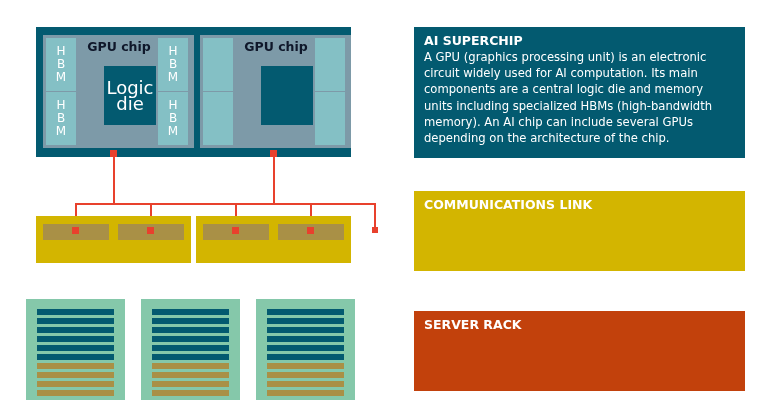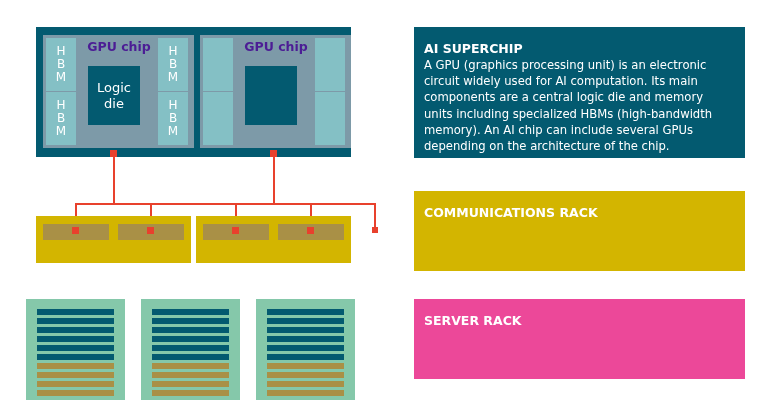--- a/index.html
+++ b/index.html
@@ -3,29 +3,29 @@
 <meta charset="utf-8">
 <style>
   html, body { margin:0; padding:0; }
   body { width:780px; height:400px; position:relative; background:#ffffff; overflow:hidden;
          font-family:"DejaVu Sans", sans-serif; }
   .abs { position:absolute; }
   .board { left:36px; top:27px; width:315px; height:130px; background:#035a70; }
   .chip { top:8px; width:151px; height:113px; background:#7d9aa8; }
   .hbm { width:30px; background:#84c0c5; color:#ffffff; font-size:12px; line-height:13px;
          text-align:center; display:flex; align-items:center; justify-content:center; white-space:pre; }
-  .chip-title { top:4px; left:38px; width:76px; text-align:center; color:#4c1d95; font-size:12.5px; font-weight:bold; }
-  .logic { left:45px; top:31px; width:52px; height:59px; background:#035a70; color:#fff; font-size:13px;
+  .chip-title { top:4px; left:38px; width:76px; text-align:center; color:#0f172a; font-size:12.5px; font-weight:bold; }
+  .logic { left:61px; top:31px; width:52px; height:59px; background:#035a70; color:#fff; font-size:18px;
            display:flex; align-items:center; justify-content:center; text-align:center; line-height:16px; white-space:pre; }
   .card { top:216px; height:47px; background:#d3b500; }
   .slot { top:8px; height:16px; width:66px; background:#a99046; }
   .red { background:#e8412d; }
   .rack { top:299px; width:99px; height:101px; background:#85c8aa; }
   .stripe { left:11px; width:77px; height:6px; }
-  .info { left:414px; width:331px; color:#ffffff; box-sizing:border-box; padding:14px 10px; }
+  .info { left:414px; width:331px; color:#ffffff; box-sizing:border-box; padding:6px 10px; }
   .info h3 { margin:0; font-size:12.5px; font-weight:bold; line-height:16px; }
   .info p { margin:0; font-size:11.6px; line-height:16.2px; }
 </style>
 </head>
 <body>
 
 <div class="abs board">
   <div class="abs chip" style="left:7px;">
     <div class="abs hbm" style="left:3px; top:3px; height:53px;">H
 B
@@ -115,17 +115,17 @@
     <div class="abs stripe" style="top: 73px; background: rgb(169, 144, 70);"></div>
     <div class="abs stripe" style="top: 82px; background: rgb(169, 144, 70);"></div>
     <div class="abs stripe" style="top: 91px; background: rgb(169, 144, 70);"></div>
   </div>
 
 <div class="abs info" style="top:27px; height:131px; background:#035a70;">
   <h3>AI SUPERCHIP</h3>
   <p>A GPU (graphics processing unit) is an electronic circuit widely used for AI computation. Its main components are a central logic die and memory units including specialized HBMs (high-bandwidth memory). An AI chip can include several GPUs depending on the architecture of the chip.</p>
 </div>
 <div class="abs info" style="top:191px; height:80px; background:#d3b500;">
-  <h3>COMMUNICATIONS RACK</h3>
+  <h3>COMMUNICATIONS LINK</h3>
 </div>
-<div class="abs info" style="top:299px; height:80px; background:#ec4899;">
+<div class="abs info" style="top:311px; height:80px; background:#c2410c;">
   <h3>SERVER RACK</h3>
 </div>
 
 </body></html>

